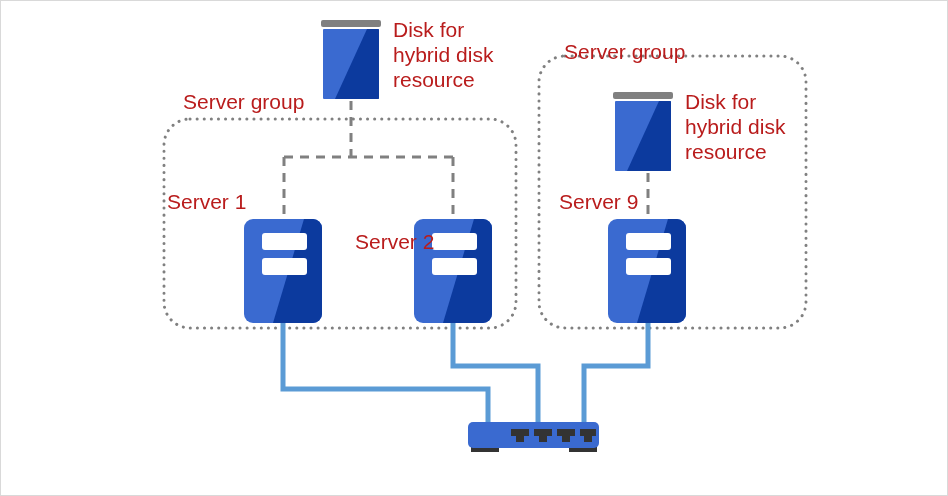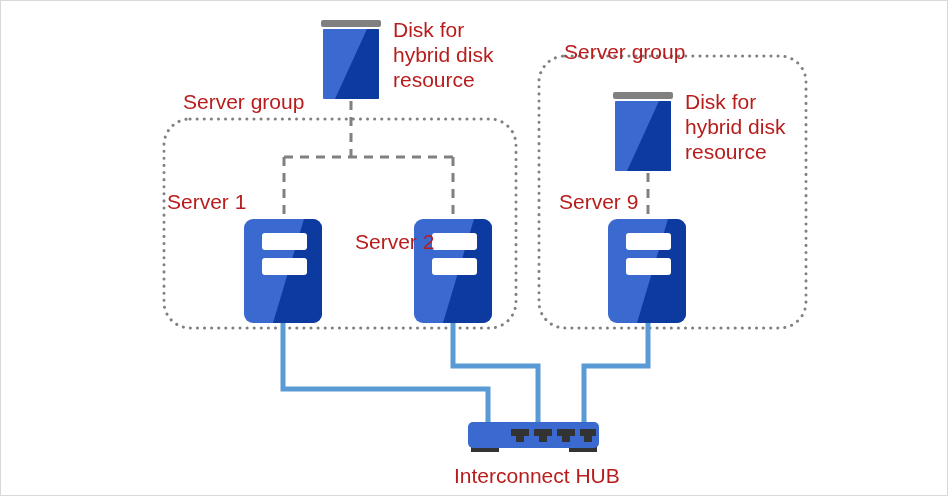--- a/index.html
+++ b/index.html
@@ -152,15 +152,14 @@
   <div class="lbl lbl-multi" style="left:684px; top:88px;">Disk for
 hybrid disk
 resource</div>
 
   <div class="lbl" style="left:166px; top:188px;">Server 1</div>
 
   <div class="lbl" style="left:354px; top:188px;margin-top:40px;">Server 2</div>
 
   <div class="lbl" style="left:558px; top:188px;">Server 9</div>
 
-  <div class="lbl" style="left:453px; top:462px;">Interconnect HUB</div>
 
 </div>
 
 </body></html>

